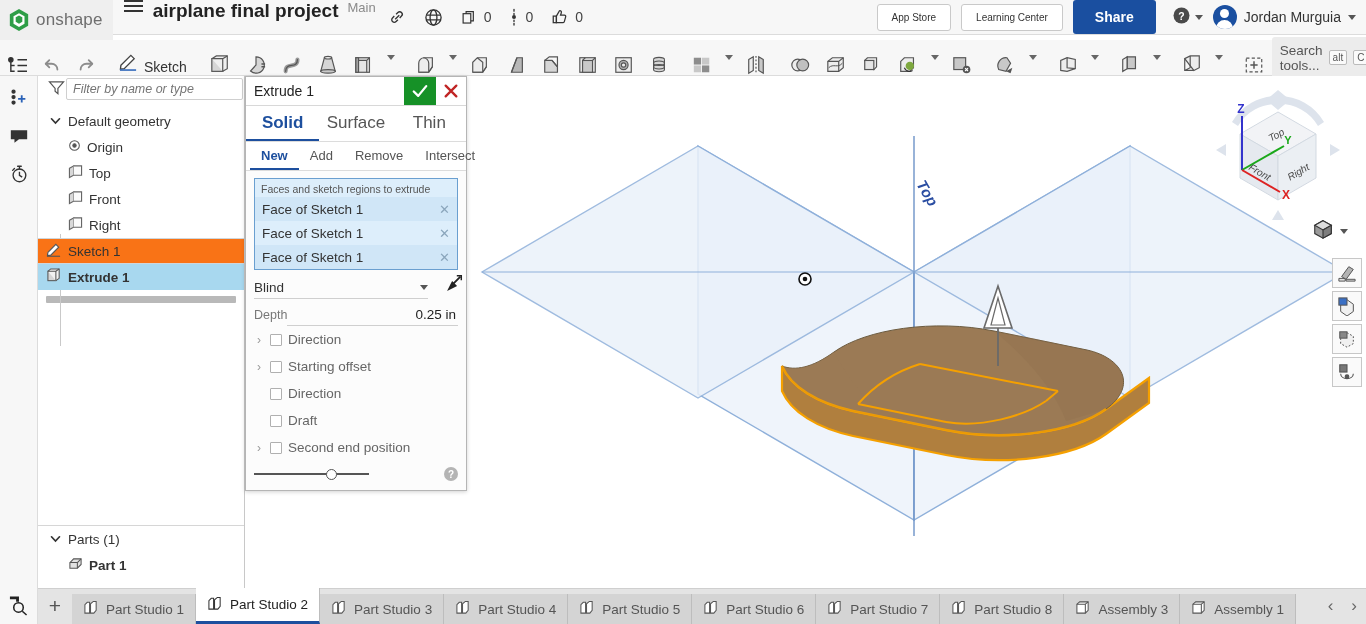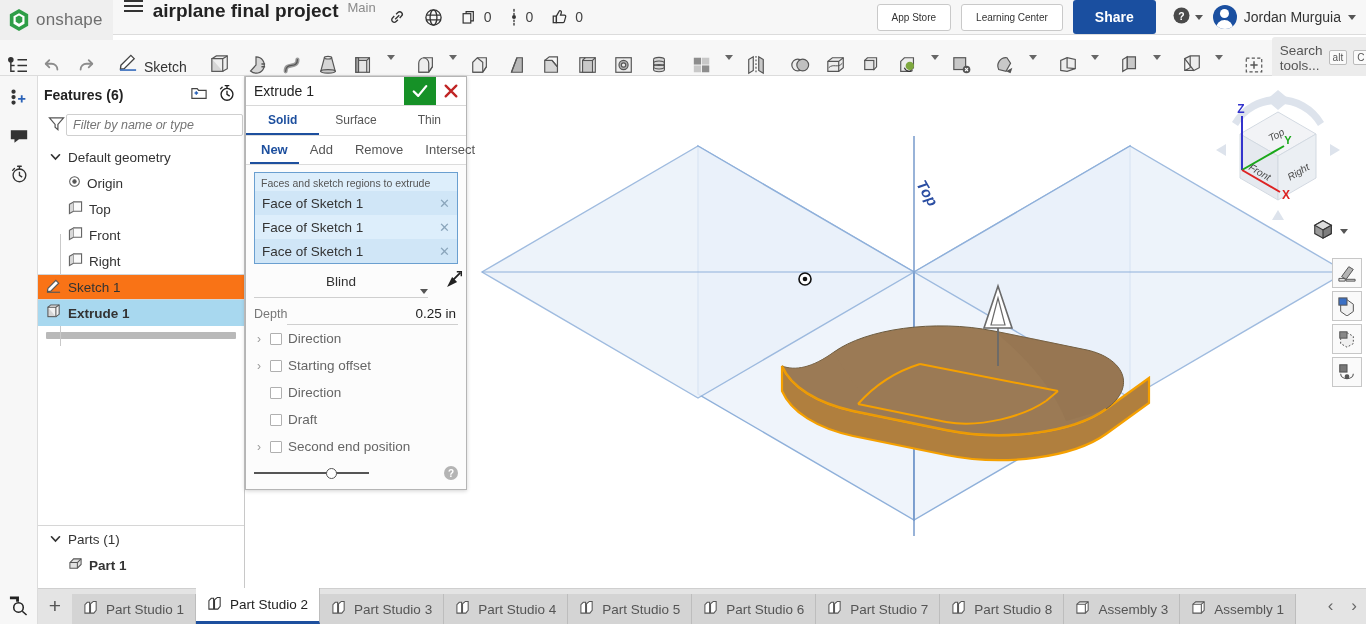--- a/index.html
+++ b/index.html
@@ -125,34 +125,34 @@
   }
   .dlg-title-row { display:flex; align-items:stretch; height: 29px; background:#fff;
                    border-bottom: 1px solid #d8d8d8; }
   .dlg-title { flex:1; display:flex; align-items:center; padding-left: 8px;
                font-size: 14px; color: #222; }
   .dlg-ok { width: 32px; background: #169127; display:flex; align-items:center;
             justify-content:center; cursor:pointer; }
   .dlg-cancel { width: 30px; display:flex; align-items:center; justify-content:center;
                 cursor:pointer; background:#fff; }
   .tabs-row { display:flex; background:#fff; border-bottom:1px solid #dcdcdc; }
-  .tab1 { flex:1; text-align:center; font-size:12px; color:#555; padding: 7px 0 6px;
+  .tab1 { flex:1; text-align:center; font-size:17px; color:#555; padding: 7px 0 6px;
           cursor:pointer; }
   .tab1.active { color:#1d4f9e; font-weight:bold; border-bottom: 2px solid #1d4f9e; }
   .tabs-row2 { display:flex; background:#fff; border-bottom:1px solid #dcdcdc; padding: 0 4px; }
   .tab2 { font-size:13px; color:#555; padding: 6px 11px 5px; cursor:pointer; }
   .tab2.active { color:#1d4f9e; font-weight:bold; border-bottom: 2px solid #1d4f9e; }
   .sel-box { margin: 7px 8px 0 8px; border: 1px solid #6a9fd0; background: #ddeefb; }
   .sel-box-hint { font-size: 10.5px; color: #555; padding: 4px 6px 2px; }
   .sel-item { display:flex; align-items:center; height: 24px; padding: 0 4px 0 7px;
               font-size: 13.5px; color: #333; cursor:pointer; }
   .sel-item.alt { background: #d0e6f7; }
   .sel-x { margin-left:auto; color:#8aa5bb; font-size: 13px; padding: 0 3px; cursor:pointer; }
   .dd-row { display:flex; align-items:center; margin: 10px 8px 0 8px;
-            border-bottom: 1px solid #cfcfcf; padding-bottom: 3px; flex-direction: column; }
+            border-bottom: 1px solid #cfcfcf; padding-bottom: 3px; }
   .dd-value { font-size: 13.5px; color: #333; }
   .dd-caret { margin-left:auto; width:0;height:0;border-left:4px solid transparent;
               border-right:4px solid transparent; border-top:5px solid #555; }
   .dd-flip { margin-left: 10px; margin-right: 2px; cursor: pointer; }
   .depth-row { display:flex; align-items:baseline; margin: 8px 8px 0 8px; }
   .depth-label { font-size: 12.5px; color:#777; }
   .depth-input { margin-left:auto; font-size: 13.5px; color:#222; text-align:right;
                  border-bottom: 1px solid #cfcfcf; flex: 1; padding: 0 2px 3px 0; }
   .opt-row { display:flex; align-items:center; height: 27px; margin: 0 8px; gap: 6px;
              font-size: 13.5px; color: #666; }
@@ -526,38 +526,20 @@
   </div>
   <div class="rail-bottom">
     <svg width="21" height="20" viewBox="0 0 22 21" fill="none" stroke="#222" stroke-width="1.6">
       <path d="M2 2 h8 v4" stroke-width="3"></path>
       <circle cx="11" cy="12" r="5"></circle>
         <path d="M15 16 L19.5 20"></path>
     </svg>
   </div>
 
   <div class="tree">
-    <div class="tree-head">
-      <span class="tree-title">Features (6)</span>
-      <span class="tree-head-icons">
-        <span>
-          <svg width="18" height="16" viewBox="0 0 20 18" fill="none" stroke="#444" stroke-width="1.3">
-            <path d="M2 15 V4 h6 l1.6 2 H18 v9 z"></path>
-            <path d="M5 9 H9 M7 7 V11" stroke="#2a62b8" stroke-width="1.6"></path>
-          </svg>
-        </span>
-        <span>
-          <svg width="18" height="18" viewBox="0 0 20 20" fill="none" stroke="#222" stroke-width="1.5">
-            <circle cx="10" cy="11.5" r="6.6"></circle>
-              <path d="M10 7.5 V11.5 L13 13.5"></path>
-            <path d="M8 1.8 h4 M10 1.8 V4.6 M2.8 5.4 L4.6 3.6" stroke-linecap="round"></path>
-          </svg>
-        </span>
-      </span>
-    </div>
 
     <div class="filter-row">
       <span>
         <svg width="17" height="15" viewBox="0 0 18 16" fill="none" stroke="#555" stroke-width="1.3">
           <path d="M1.5 2 H16.5 L10.5 9 V14.5 L7.5 12 V9 z"></path>
         </svg>
       </span>
       <input class="filter-input" type="text" placeholder="Filter by name or type" style="">
     </div>
 

